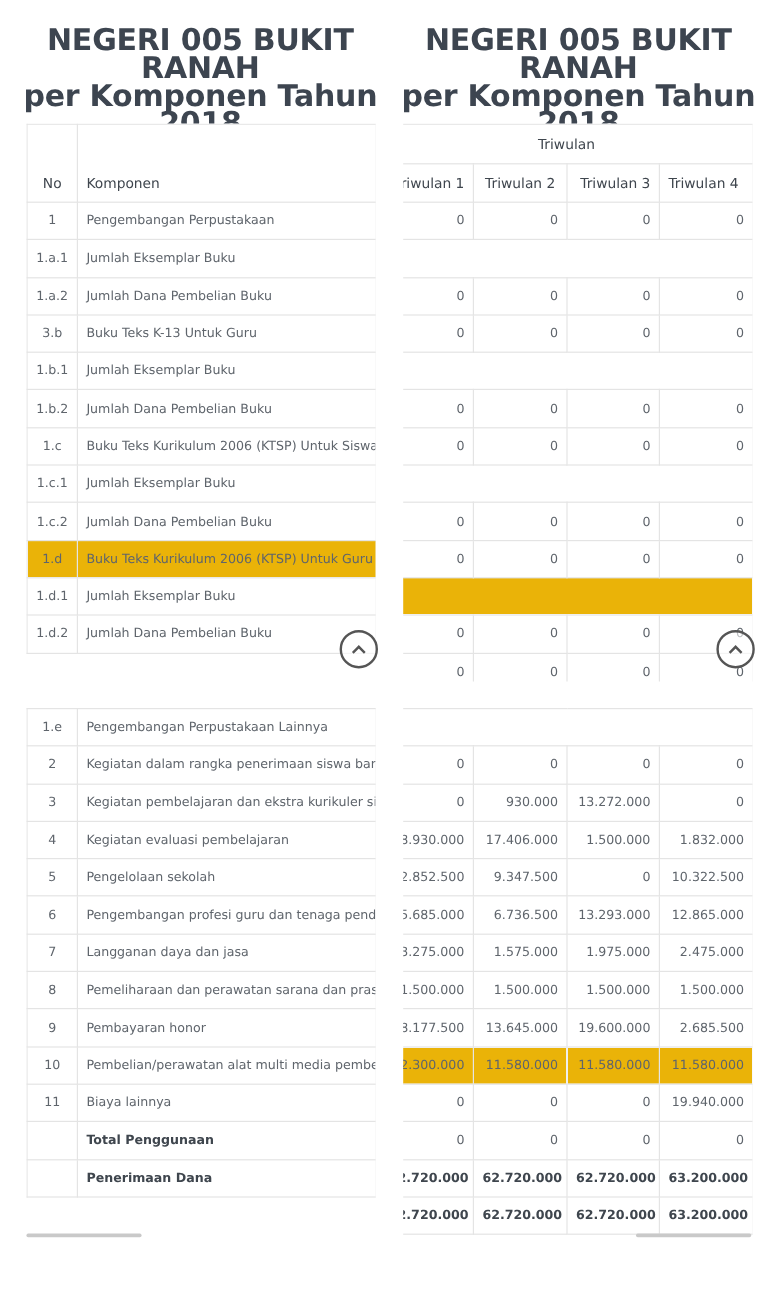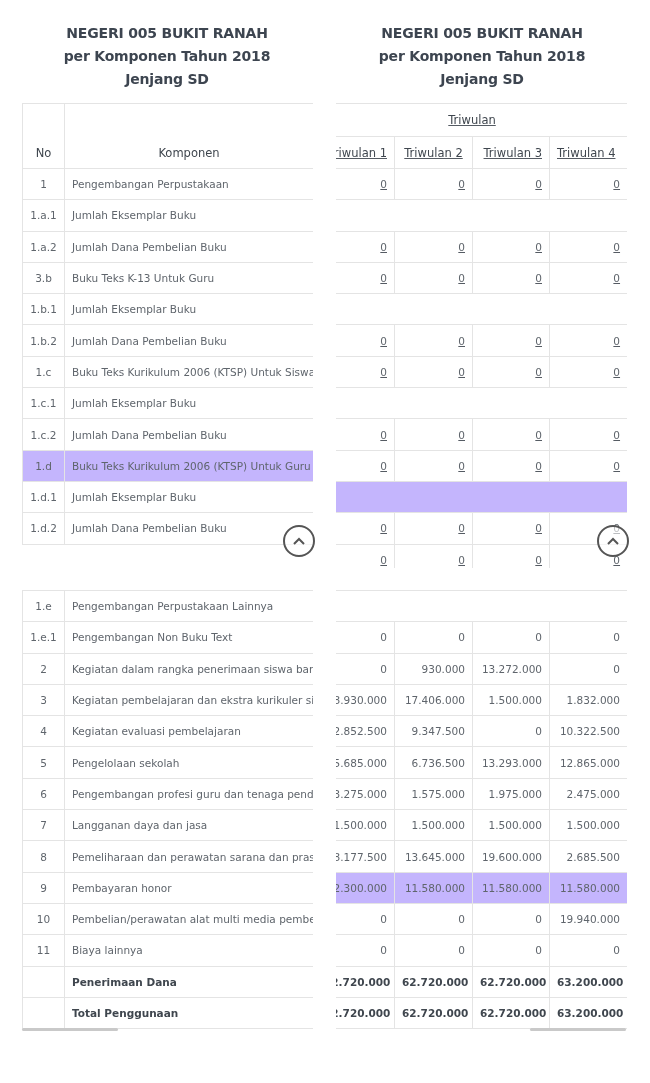--- a/index.html
+++ b/index.html
@@ -1,36 +1,36 @@
 <!DOCTYPE html>
 <html><head>
 <meta charset="utf-8">
 <style>
   * { box-sizing: border-box; margin: 0; padding: 0; }
   html, body { width: 650px; height: 1083px; background: #ffffff; overflow: hidden; }
   body { position: relative; font-family: "DejaVu Sans", "Liberation Sans", sans-serif; color: #555b63; }
   .title {
     position: absolute; top: 22px; width: 300px; text-align: center;
-    font-family: "DejaVu Sans", sans-serif; font-weight: bold; font-size: 14px;
+    font-family: "DejaVu Sans", sans-serif; font-weight: bold; font-size: 25px;
     line-height: 23px; color: #3d4550; letter-spacing: -0.2px;
   }
   .title.left { left: 17px; }
   .title.right { left: 332px; }
   .title span { display: block; }
   .panel { position: absolute; overflow: hidden; background: #fff; }
   table { border-collapse: collapse; table-layout: fixed; }
   td, th {
     border: 1px solid #e4e4e4; font-size: 10.5px; color: #5f656c; font-weight: normal;
     height: 31.3px; white-space: nowrap; overflow: hidden; padding: 0 7px;
   }
   th { color: #3f464e; font-size: 11.5px; }
   .no { text-align: center; padding: 0 2px; }
   .num { text-align: right; }
   .bold td, td.bold { font-weight: bold; color: #3f464e; }
-  tr.shade td { background: #c4b5fd; }
+  tr.shade td { background: #eab308; }
   .scroll-top {
     position: absolute; width: 32px; height: 32px; border: 2px solid #555;
     border-radius: 50%; background: rgba(255,255,255,0.6);
     display: flex; align-items: center; justify-content: center;
   }
   .scroll-top svg { width: 14px; height: 10px; }
   .hscroll { position: absolute; height: 3px; background: #c9c9c9; border-radius: 2px; }
 </style>
 </head>
 <body>
@@ -48,21 +48,21 @@
 
 <div class="panel" id="p-tl" style="left:22px; top:103px; width:291px; height:465px;">
   <table style="width:291px;">
     <colgroup>
         <col style="width:42px">
         <col style="width:249px">
       </colgroup>
     <thead>
       <tr>
         <th class="no" style="height:65px; vertical-align:bottom; padding-bottom:8px;">No</th>
-        <th style="height:65px; vertical-align:bottom; padding-bottom:8px; text-align:center;">Komponen</th>
+        <th style="height:65px; vertical-align:bottom; padding-bottom:8px; text-align:left;">Komponen</th>
       </tr>
     </thead>
     <tbody id="tb-tl">
         <tr>
           <td class="no">1</td>
           <td>Pengembangan Perpustakaan</td>
         </tr>
         <tr>
           <td class="no">1.a.1</td>
           <td>Jumlah Eksemplar Buku</td>
@@ -105,21 +105,21 @@
         </tr>
         <tr>
           <td class="no">1.d.2</td>
           <td>Jumlah Dana Pembelian Buku</td>
         </tr>
       </tbody>
   </table>
 </div>
 
 <div class="panel" id="p-tr" style="left:336px; top:103px; width:291px; height:465px;">
-  <table style="width:311px; margin-left:-20px;text-decoration:underline;">
+  <table style="width:311px; margin-left:-20px;">
     <colgroup>
         <col style="width:78px">
         <col style="width:78px">
         <col style="width:77px">
         <col style="width:78px">
       </colgroup>
     <thead>
       <tr>
           <th colspan="4" style="height:33px; text-align:center;">Triwulan</th>
         </tr>
@@ -206,24 +206,20 @@
     <colgroup>
         <col style="width:42px">
         <col style="width:249px">
       </colgroup>
     <tbody id="tb-bl">
         <tr>
           <td class="no">1.e</td>
           <td>Pengembangan Perpustakaan Lainnya</td>
         </tr>
         <tr>
-          <td class="no">1.e.1</td>
-          <td>Pengembangan Non Buku Text</td>
-        </tr>
-        <tr>
           <td class="no">2</td>
           <td>Kegiatan dalam rangka penerimaan siswa baru</td>
         </tr>
         <tr>
           <td class="no">3</td>
           <td>Kegiatan pembelajaran dan ekstra kurikuler siswa</td>
         </tr>
         <tr>
           <td class="no">4</td>
           <td>Kegiatan evaluasi pembelajaran</td>
@@ -248,28 +244,28 @@
           <td class="no">9</td>
           <td>Pembayaran honor</td>
         </tr>
         <tr>
           <td class="no">10</td>
           <td>Pembelian/perawatan alat multi media pembelajaran</td>
         </tr>
         <tr>
           <td class="no">11</td>
           <td>Biaya lainnya</td>
+        </tr>
+        <tr class="bold">
+          <td class="no"></td>
+          <td>Total Penggunaan</td>
         </tr>
         <tr class="bold">
           <td class="no"></td>
           <td>Penerimaan Dana</td>
-        </tr>
-        <tr class="bold">
-          <td class="no"></td>
-          <td>Total Penggunaan</td>
         </tr>
       </tbody>
   </table>
 </div>
 
 <div class="panel" id="p-br" style="left:336px; top:590px; width:291px; height:440px;">
   <table style="width:311px; margin-left:-20px;">
     <colgroup>
         <col style="width:78px">
         <col style="width:78px">

